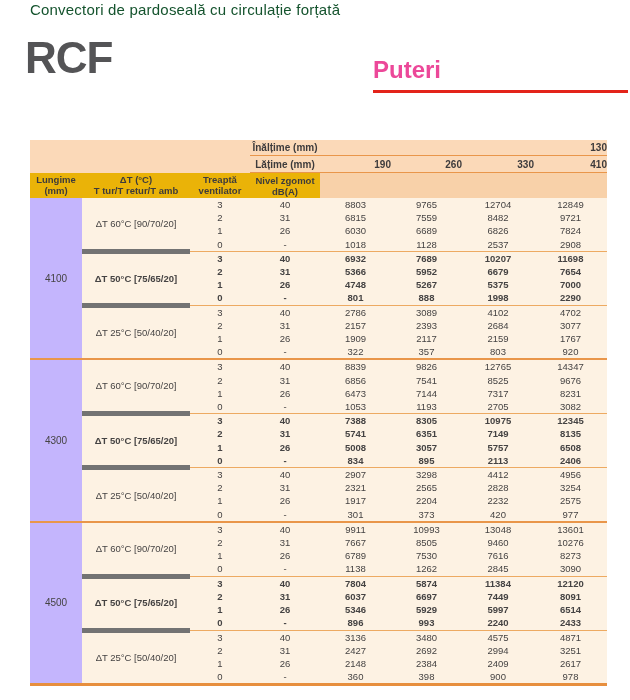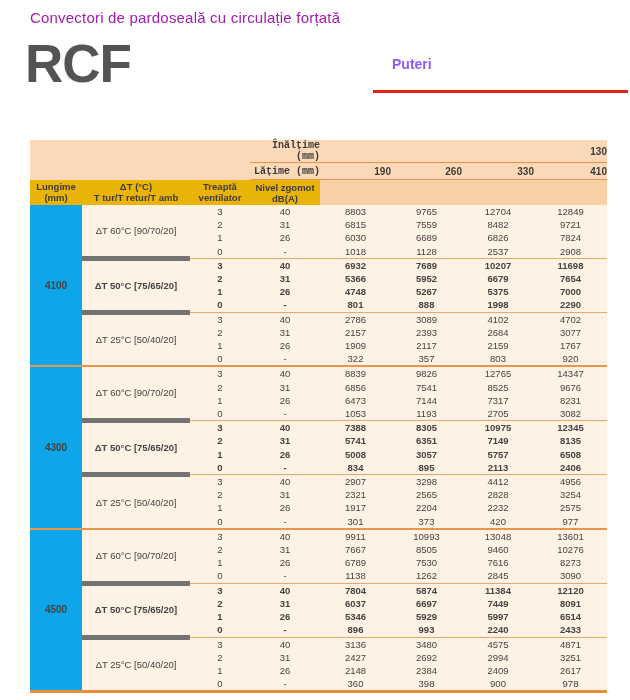--- a/index.html
+++ b/index.html
@@ -1,39 +1,39 @@
 <!DOCTYPE html>
 <html><head>
 <meta charset="utf-8">
 <style>
   html,body{margin:0;padding:0;background:#ffffff;}
   body{width:630px;height:700px;position:relative;font-family:"Liberation Sans",sans-serif;overflow:hidden;}
 
-  .subtitle{position:absolute;left:30px;top:9px;font-size:15px;color:#a21caf;letter-spacing:.2px;}
-  .model{position:absolute;left:25px;top:33px;font-size:53px;font-weight:bold;color:#545456;letter-spacing:-1px;}
-  .section-title{position:absolute;left:373px;top:56px;font-size:14px;font-weight:bold;color:#8b5cf6;margin-left:19px;}
+  .subtitle{position:absolute;left:30px;top:1px;font-size:15px;color:#14532d;letter-spacing:.2px;}
+  .model{position:absolute;left:25px;top:33px;font-size:44px;font-weight:bold;color:#545456;letter-spacing:-1px;}
+  .section-title{position:absolute;left:373px;top:56px;font-size:24px;font-weight:bold;color:#ec4899;}
   .red-rule{position:absolute;left:373px;top:90px;width:255px;height:3px;background:#e3231a;}
 
   table.power{position:absolute;left:30px;top:140px;width:577px;border-collapse:collapse;table-layout:fixed;}
   table.power th, table.power td{padding:0;margin:0;}
 
   
   thead th{background:#fbd9b8;color:#3d3b3c;font-size:10px;font-weight:bold;vertical-align:middle;}
   tr.hA th{height:15px;}
   tr.hB th{height:16px;}
   tr.hC th{height:25px;background:#eab308;font-size:9.5px;line-height:11px;}
-  th.left{text-align:right;padding-left:2px;font-family:Liberation Mono, monospace;}
+  th.left{text-align:center;padding-left:2px;}
   th.center{text-align:right;}
   tr.hA th.line, tr.hB th.line{border-bottom:1.5px solid #e9964a;}
   th.sp{background:#fbd9b8;}
   tr.hC th.sp{background:#f8d1a9;}
 
   
   tbody td{background:#fdf2e3;color:#454343;font-size:9.5px;text-align:center;height:13.2px;line-height:13.2px;vertical-align:middle;}
-  td.lungime{background:#0ea5e9;font-weight:bold;font-size:10px;}
+  td.lungime{background:#c4b5fd;font-weight:normal;font-size:10px;}
   td.dt{font-size:9.5px;}
   tr.bold td{font-weight:bold;}
   tr.gline td{border-bottom:1px solid #edaa62;}
   td.dt-g{border-bottom:5px solid #737373;text-align:center;}
   tr.bline2 td, td.dt-b2, td.lg2{border-bottom:2px solid #e9964a;}
   tr.bline3 td, td.dt-b3, td.lg3{border-bottom:3px solid #e78f3e;}
 </style>
 </head>
 <body>
 

